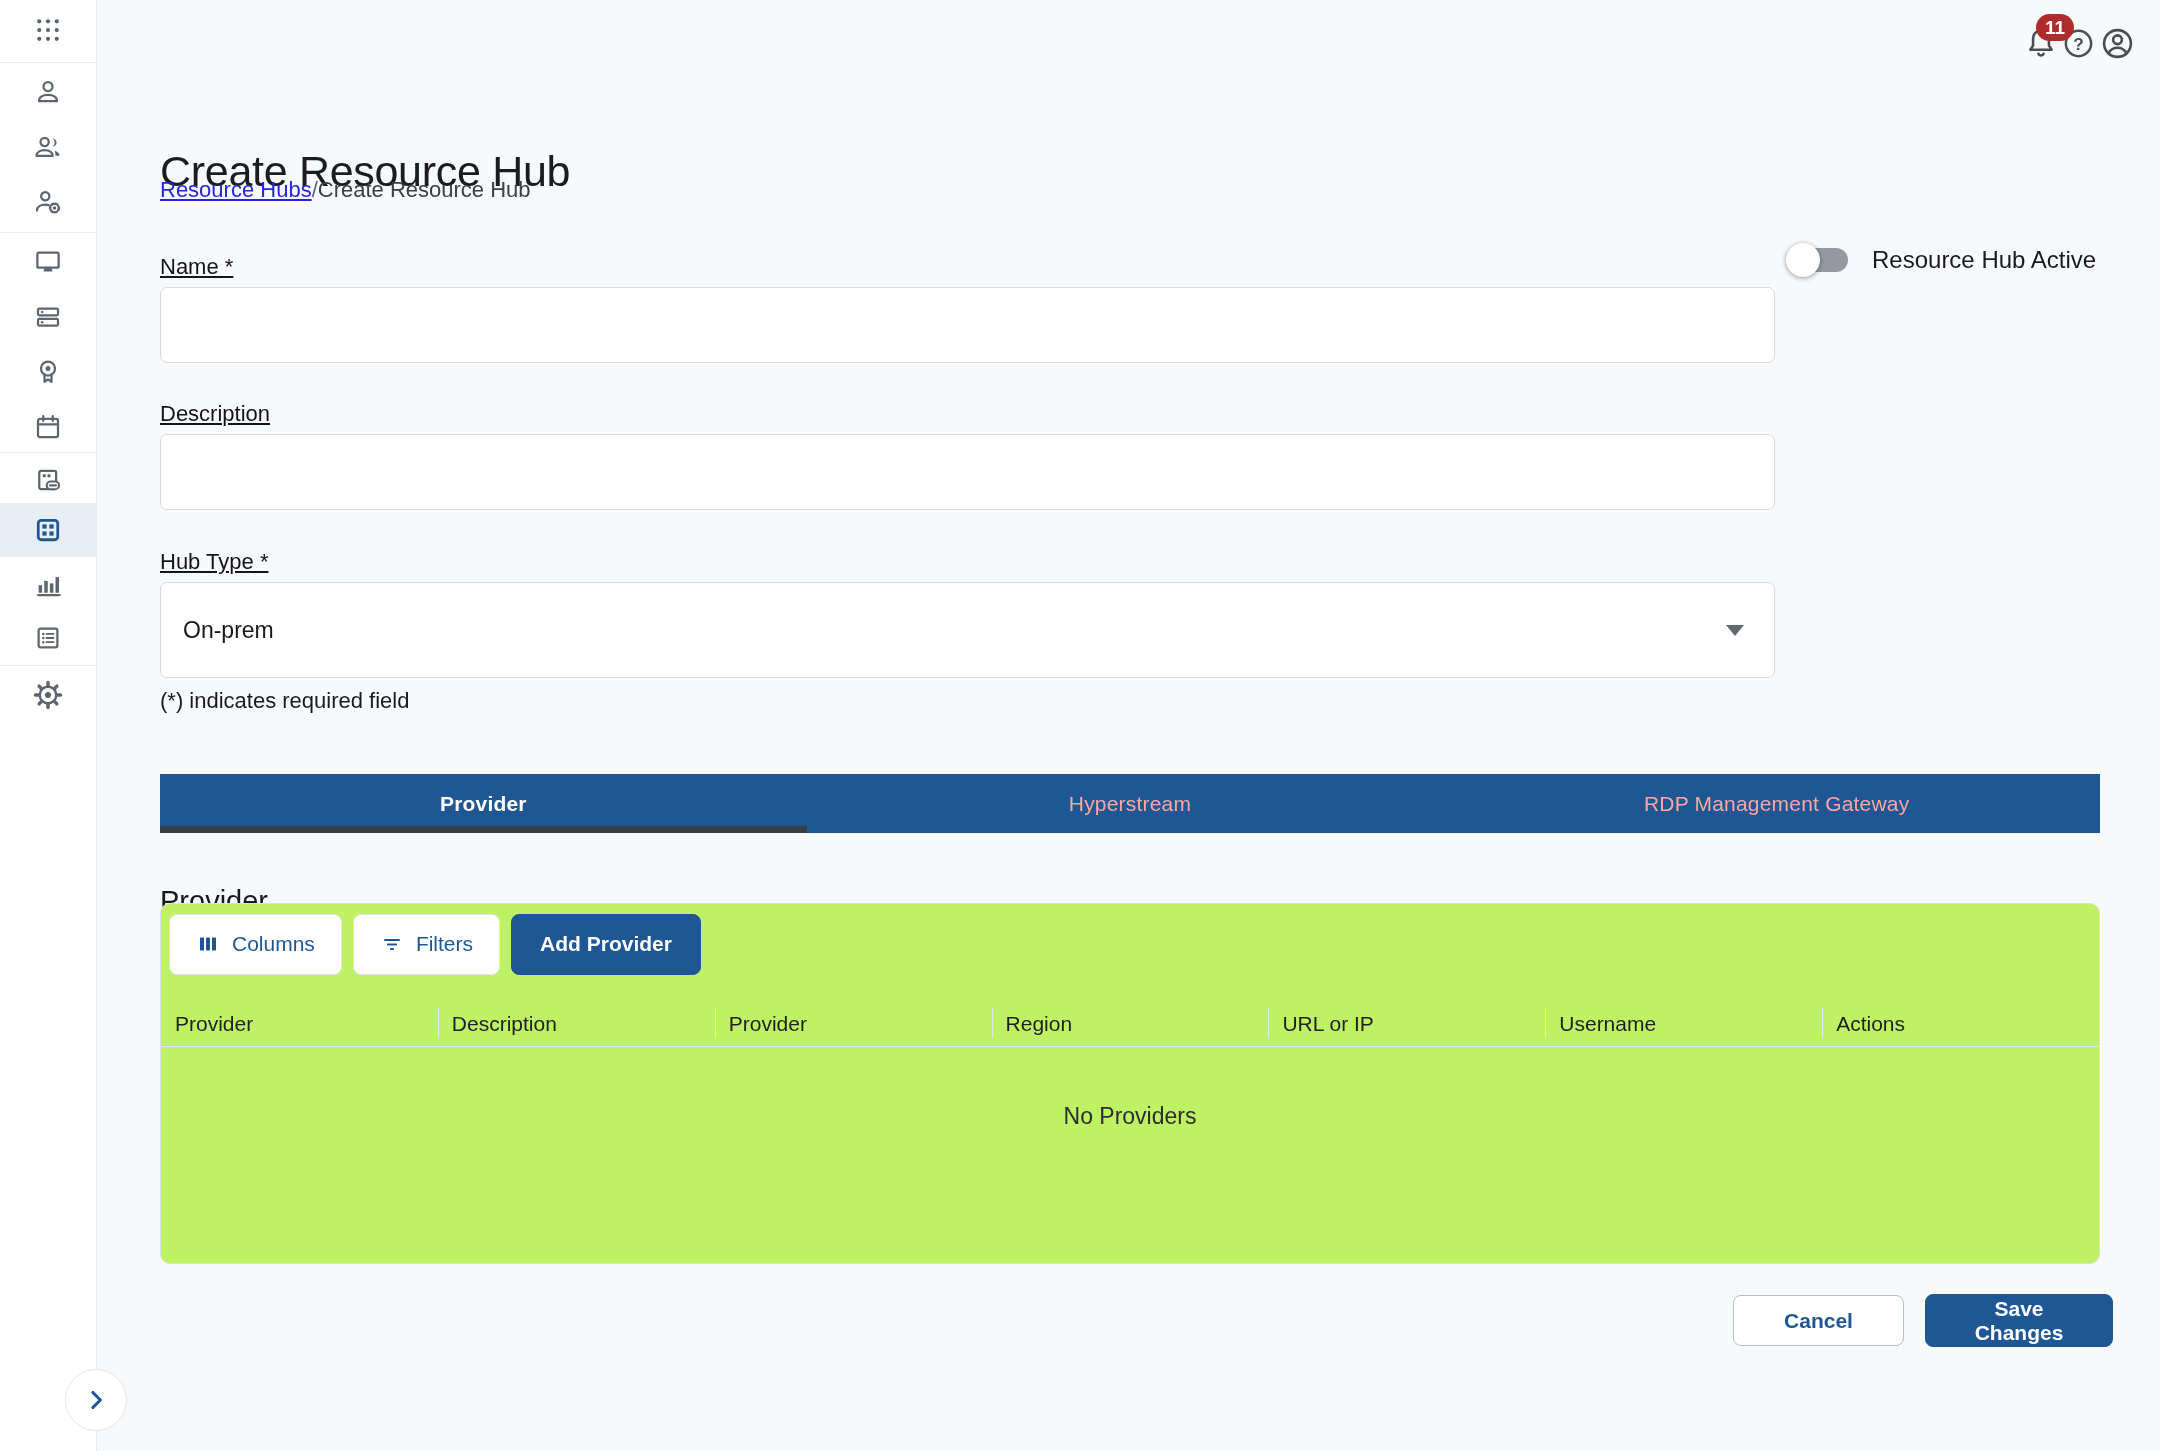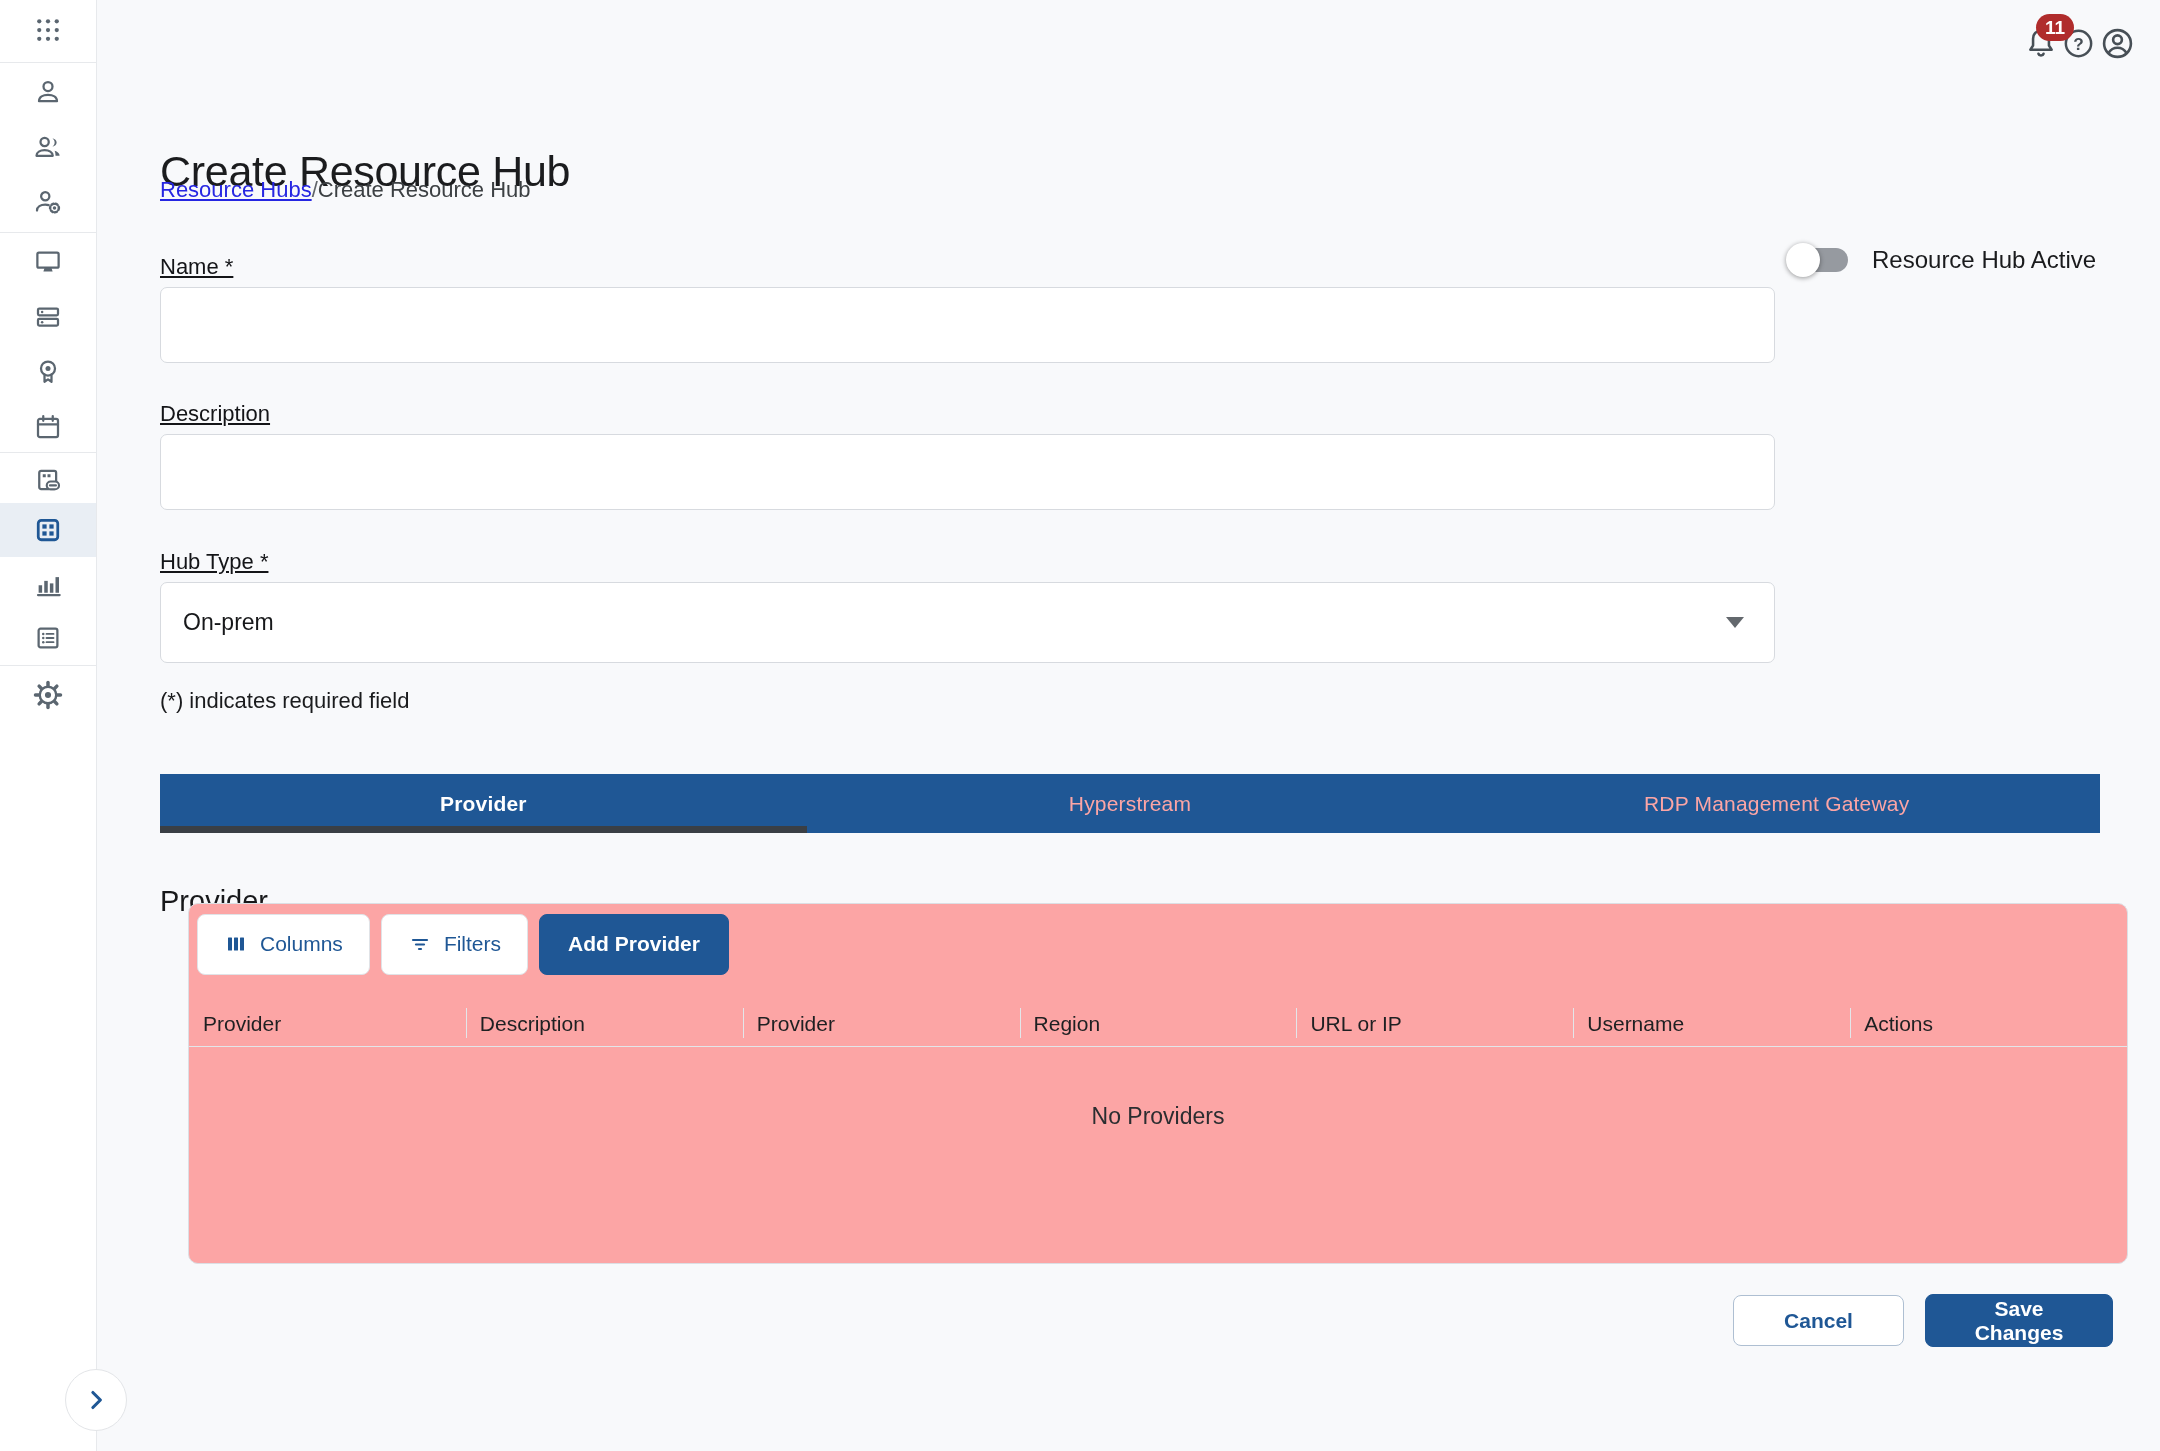--- a/index.html
+++ b/index.html
@@ -45,21 +45,21 @@
   .crumb-current{color:#3c4043;}
   
   .field-label{position:absolute;left:160px;font-size:22px;color:#141518;text-decoration:underline;}
   .text-input{
     position:absolute;left:160px;width:1615px;height:76px;box-sizing:border-box;
     background:#fff;border:1px solid #d7dadf;border-radius:7px;
     font-family:"Liberation Sans",sans-serif;font-size:23px;color:#1c1d1f;padding:0 20px;resize:none;
   }
   textarea.text-input{padding-top:22px;}
   .select-box{
-    position:absolute;left:160px;top:582px;width:1615px;height:81px;box-sizing:border-box;
+    position:absolute;left:160px;top:582px;width:1615px;height:96px;box-sizing:border-box;
     background:#fff;border:1px solid #d7dadf;border-radius:7px;cursor:pointer;
     display:flex;align-items:center;padding:0 30px 0 22px;font-size:23px;color:#17181a;
   }
   .select-arrow{
     margin-left:auto;width:0;height:0;
     border-left:9px solid transparent;border-right:9px solid transparent;border-top:11px solid #63686d;
   }
   .toggle-row{position:absolute;left:1786px;top:246px;display:flex;align-items:center;cursor:pointer;}
   .toggle-track{position:relative;width:56px;height:24px;border-radius:12px;background:#969aa0;margin-left:6px;}
   .toggle-thumb{
@@ -78,21 +78,21 @@
     font-size:21px;color:#fca5a5;cursor:pointer;letter-spacing:.2px;
   }
   .tab.active{color:#ffffff;font-weight:700;}
   .tab.active::after{
     content:"";position:absolute;left:0;bottom:0;width:100%;height:7px;background:#3a3f45;
   }
   
   .section-heading{position:absolute;left:160px;top:861px;font-size:29px;font-weight:500;color:#17181a;}
   .panel{
     position:absolute;left:160px;top:903px;width:1940px;height:361px;box-sizing:border-box;
-    background:#fca5a5;border:1px solid #dcdfe4;border-radius:10px;margin-left:28px;
+    background:#bef264;border:1px solid #dcdfe4;border-radius:10px;
   }
   .toolbar{position:absolute;left:8px;top:9px;height:62px;display:flex;align-items:center;gap:11px;}
   .btn{
     display:inline-flex;align-items:center;justify-content:center;gap:12px;cursor:pointer;
     border-radius:8px;font-family:"Liberation Sans",sans-serif;font-size:21px;box-sizing:border-box;
   }
   .btn-ghost{
     background:#fff;border:1px solid #e0e3e7;color:#1f5795;font-weight:500;
     height:61px;padding:0 26px;
   }

